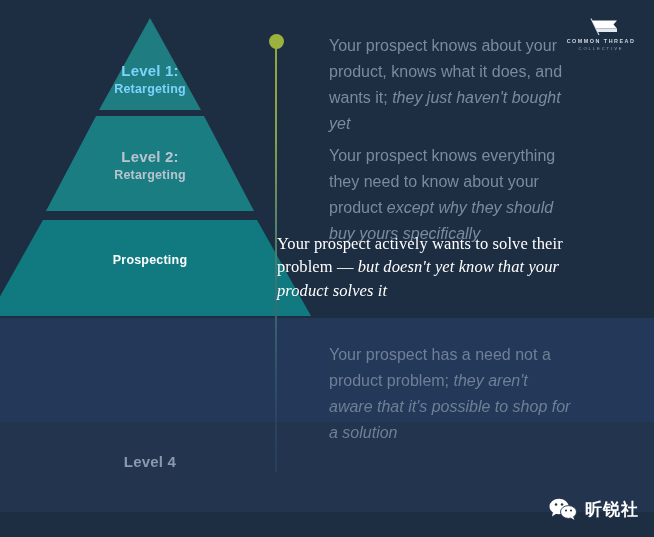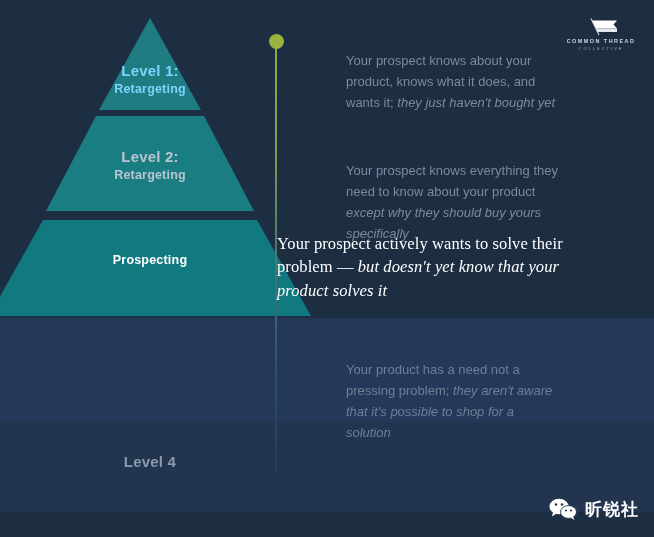--- a/index.html
+++ b/index.html
@@ -50,21 +50,21 @@
     border-radius:50%;background:#9cb23f;
   }
 
   
   .copy{position:absolute;left:329px;width:246px;}
   .copy .hd{
     font-size:11.5px;font-weight:bold;color:#c3ccd8;
     margin:0 0 5px 0;letter-spacing:.2px;
   }
   .copy .bd{
-    font-size:13px;line-height:1.62;color:#7b8a9e;margin:17px;
+    font-size:16px;line-height:1.62;color:#7b8a9e;margin:0;
   }
   .copy .bd i{font-style:italic;}
   #copy1{top:33px;}
   #copy2{top:143px;}
   #copy4{top:342px;}
   #copy5{top:430px;}
   #copy4 .bd,#copy5 .bd{color:#6f7f95;}
 
   
   #copy3{
@@ -142,21 +142,21 @@
     <p class="bd"><span>Your prospect knows about your product, knows what it does, and wants it; </span><i>they just haven't bought yet</i></p>
   </div>
 
   <div class="copy" id="copy2">
     <p class="bd"><span>Your prospect knows everything they need to know about your product </span><i>except why they should buy yours specifically</i></p>
   </div>
 
   <div id="copy3"><span>Your prospect actively wants to solve their problem — </span><i>but doesn't yet know that your product solves it</i></div>
 
   <div class="copy" id="copy4">
-    <p class="bd"><span>Your product has a need not a pressing problem; </span><i>they aren't aware that it's possible to shop for a solution</i></p>
+    <p class="bd"><span>Your prospect has a need not a product problem; </span><i>they aren't aware that it's possible to shop for a solution</i></p>
   </div>
 
 
   <div id="logo">
     <svg class="mark" viewBox="0 0 72 20">
       <line x1="26" y1="1.5" x2="34" y2="18" stroke="#cfd7e1" stroke-width="1.1"></line>
       <path d="M27 3.5 L52 3.5 L48.5 7.5 L52 11.5 L31 11.5 Z" fill="#ffffff"></path>
       <path d="M31 11.5 L52 11.5 L52 15 L32.5 15 Z" fill="#e3e8ef"></path>
     </svg>
     <span class="w1">COMMON THREAD</span>

